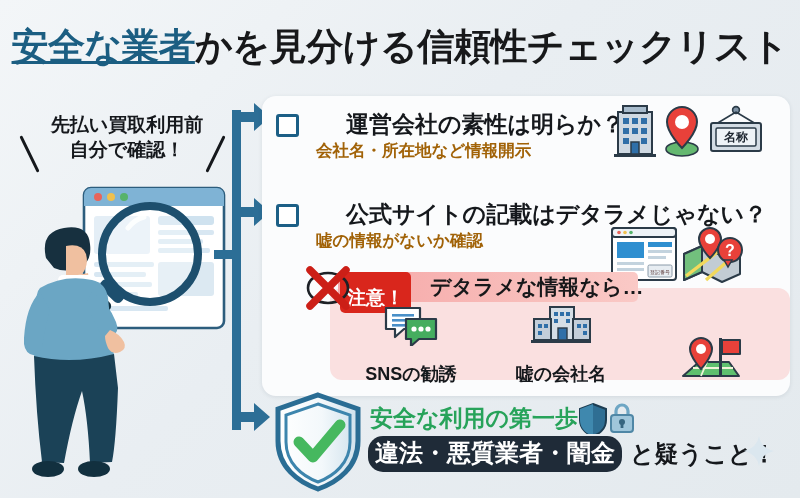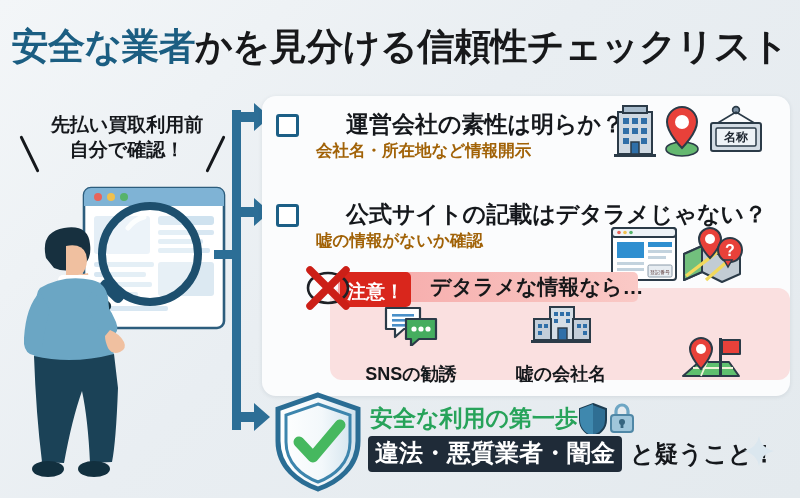--- a/index.html
+++ b/index.html
@@ -14,21 +14,21 @@
     background: linear-gradient(135deg, #f3f6f8 0%, #e9eef2 45%, #e4eaee 100%);
   }
 
   
   #title {
     position: absolute; left: 0; top: 22px; width: 800px;
     text-align: center;
     font-size: 37px; font-weight: 700; letter-spacing: -0.5px;
     color: #17181a; white-space: nowrap;
   }
-  #title .accent { color: #1b5e82; }
+  #title .accent { color: #1b5e82; text-decoration: underline; }
 
   
   #left-caption {
     position: absolute; left: 18px; top: 112px; width: 218px;
     text-align: center; line-height: 1.32;
     font-size: 19px; font-weight: 700; color: #15181c;
   }
   #left-caption .l2 { display: block; }
   .slash {
     position: absolute; width: 3px; height: 40px; background: #15181c;
@@ -73,21 +73,21 @@
   }
   #warn-strip {
     position: absolute; left: 338px; top: 272px; width: 300px; height: 30px;
     background: linear-gradient(90deg, #f6a7a7 0%, #f8c0bd 70%, #fac9c6 100%);
     border-radius: 5px;
   }
   #warn-badge {
     position: absolute; left: 340px; top: 272px;
     background: #d9261c; color: #ffffff;
     font-size: 19px; font-weight: 700;
-    padding: 8px 7px 3px 7px; border-radius: 5px;
+    padding: 14px 7px 3px 7px; border-radius: 5px;
     white-space: nowrap; line-height: 1.28;
   }
   #warn-text {
     position: absolute; left: 430px; top: 273px;
     font-size: 21px; font-weight: 700; color: #17181a; white-space: nowrap;
   }
   #bigx { position: absolute; left: 304px; top: 266px; width: 48px; height: 44px; }
 
   .warn-items {
     position: absolute; left: 336px; top: 304px; width: 450px;
@@ -108,21 +108,21 @@
   #safe-first {
     font-size: 23px; font-weight: 700; color: #27a35a; white-space: nowrap;
   }
   #bottom-line2 {
     position: absolute; left: 368px; top: 436px;
     display: flex; align-items: center;
   }
   #dark-badge {
     background: #1f2b38; color: #ffffff;
     font-size: 24px; font-weight: 700;
-    padding: 3px 7px 5px 7px; border-radius: 4px; white-space: nowrap;
+    padding: 3px 7px 5px 7px; border-radius: 15px; white-space: nowrap;
     line-height: 1.18;
   }
   #tail-text {
     font-size: 24px; font-weight: 700; color: #15181c;
     margin-left: 8px; white-space: nowrap;
   }
   #sparkle { position: absolute; left: 742px; top: 434px; width: 34px; height: 34px; }
 </style>
 </head>
 <body>

